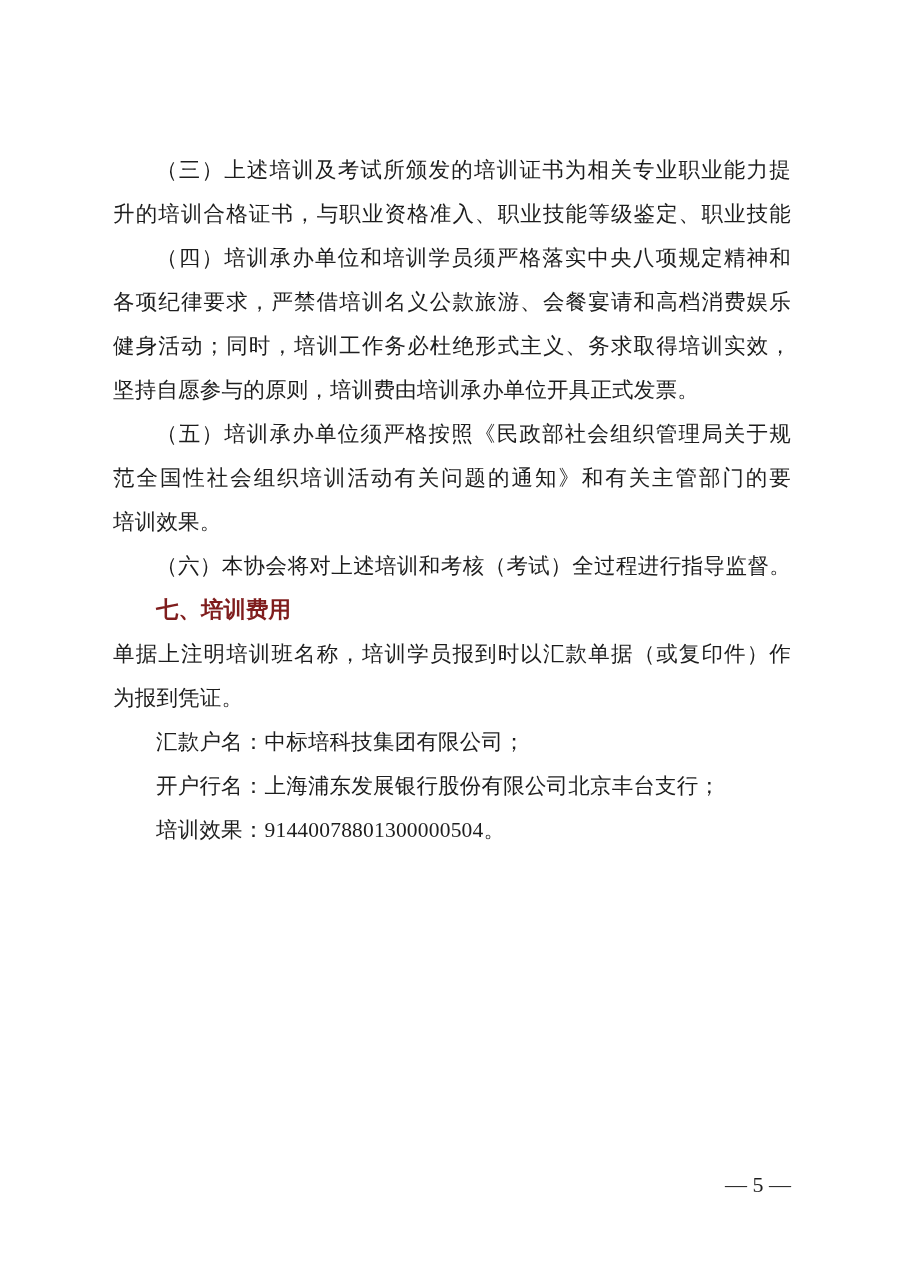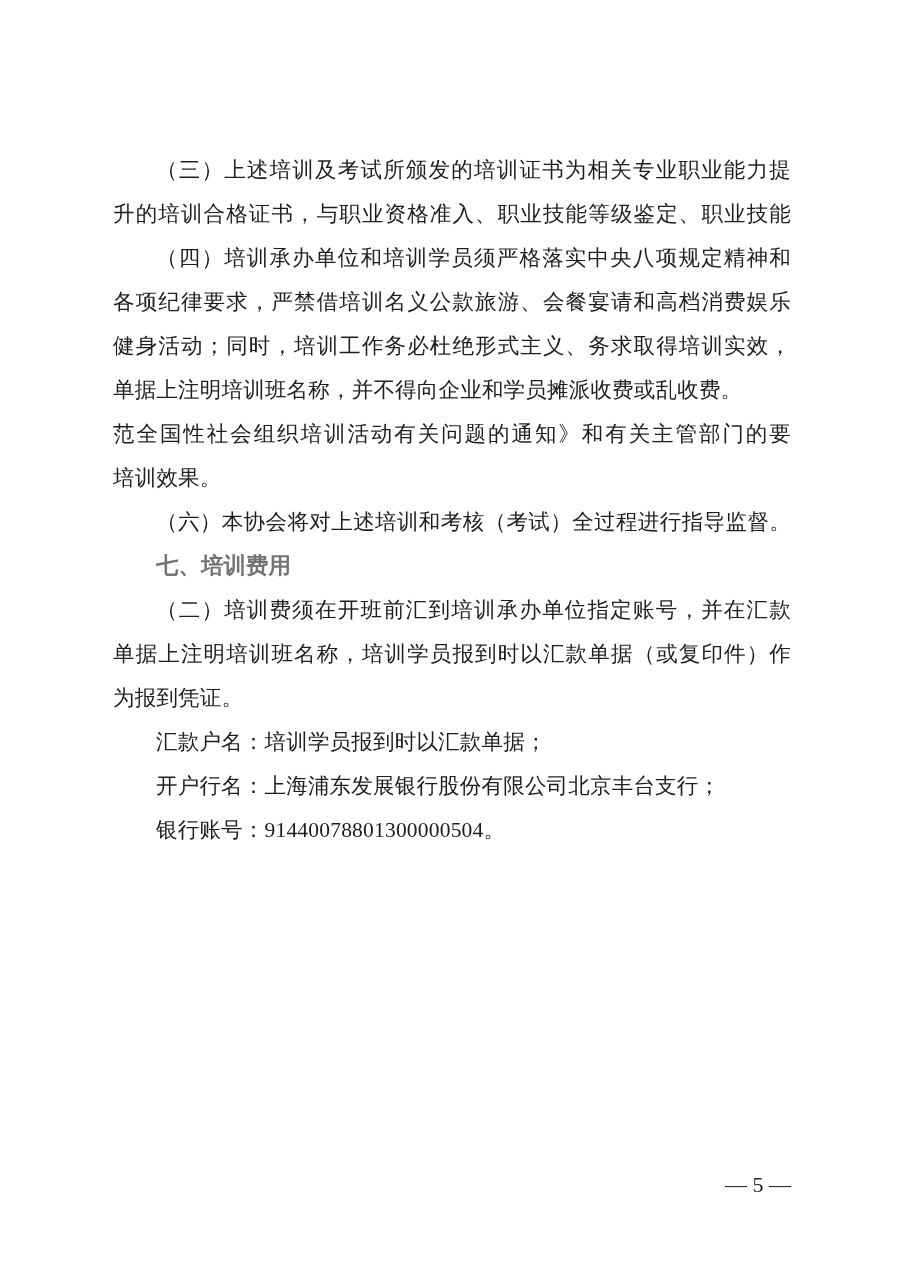--- a/index.html
+++ b/index.html
@@ -36,21 +36,21 @@
   }
   .indent { text-indent: 43px; }
   .heading {
     margin: 0;
     padding-left: 43px;
     font-family: "Liberation Sans", "DejaVu Sans", sans-serif;
     font-weight: 700;
     font-size: 22.5px;
     line-height: 44px;
     height: 44px;
-    color: #737373;
+    color: #7f1d1d;
   }
   .bank .ln { padding-left: 43px; }
   .footer {
     position: absolute;
     top: 1163px;
     left: 113px;
     width: 678px;
     text-align: right;
     padding-right: 2px;
     font-size: 22px;
@@ -66,43 +66,43 @@
 
     <p class="para">
       <span class="ln just indent">（三）上述培训及考试所颁发的培训证书为相关专业职业能力提</span>
       <span class="ln just">升的培训合格证书，与职业资格准入、职业技能等级鉴定、职业技能</span>
     </p>
 
     <p class="para">
       <span class="ln just indent">（四）培训承办单位和培训学员须严格落实中央八项规定精神和</span>
       <span class="ln just">各项纪律要求，严禁借培训名义公款旅游、会餐宴请和高档消费娱乐</span>
       <span class="ln just">健身活动；同时，培训工作务必杜绝形式主义、务求取得培训实效，</span>
-      <span class="ln">单据上注明培训班名称，并不得向企业和学员摊派收费或乱收费。</span>
+      <span class="ln">坚持自愿参与的原则，培训费由培训承办单位开具正式发票。</span>
     </p>
 
     <p class="para">
+      <span class="ln just indent">（五）培训承办单位须严格按照《民政部社会组织管理局关于规</span>
       <span class="ln just">范全国性社会组织培训活动有关问题的通知》和有关主管部门的要</span>
       <span class="ln">培训效果。</span>
     </p>
 
     <p class="para">
       <span class="ln just indent">（六）本协会将对上述培训和考核（考试）全过程进行指导监督。</span>
     </p>
 
     <h2 class="heading">七、培训费用</h2>
 
 
     <p class="para">
-      <span class="ln just indent">（二）培训费须在开班前汇到培训承办单位指定账号，并在汇款</span>
       <span class="ln just">单据上注明培训班名称，培训学员报到时以汇款单据（或复印件）作</span>
       <span class="ln">为报到凭证。</span>
     </p>
 
     <div class="bank">
-      <span class="ln">汇款户名：培训学员报到时以汇款单据；</span>
+      <span class="ln">汇款户名：中标培科技集团有限公司；</span>
       <span class="ln">开户行名：上海浦东发展银行股份有限公司北京丰台支行；</span>
-      <span class="ln">银行账号：91440078801300000504。</span>
+      <span class="ln">培训效果：91440078801300000504。</span>
     </div>
 
   </div>
 
   <div class="footer">— 5 —</div>
 </div>
 
 </body></html>

